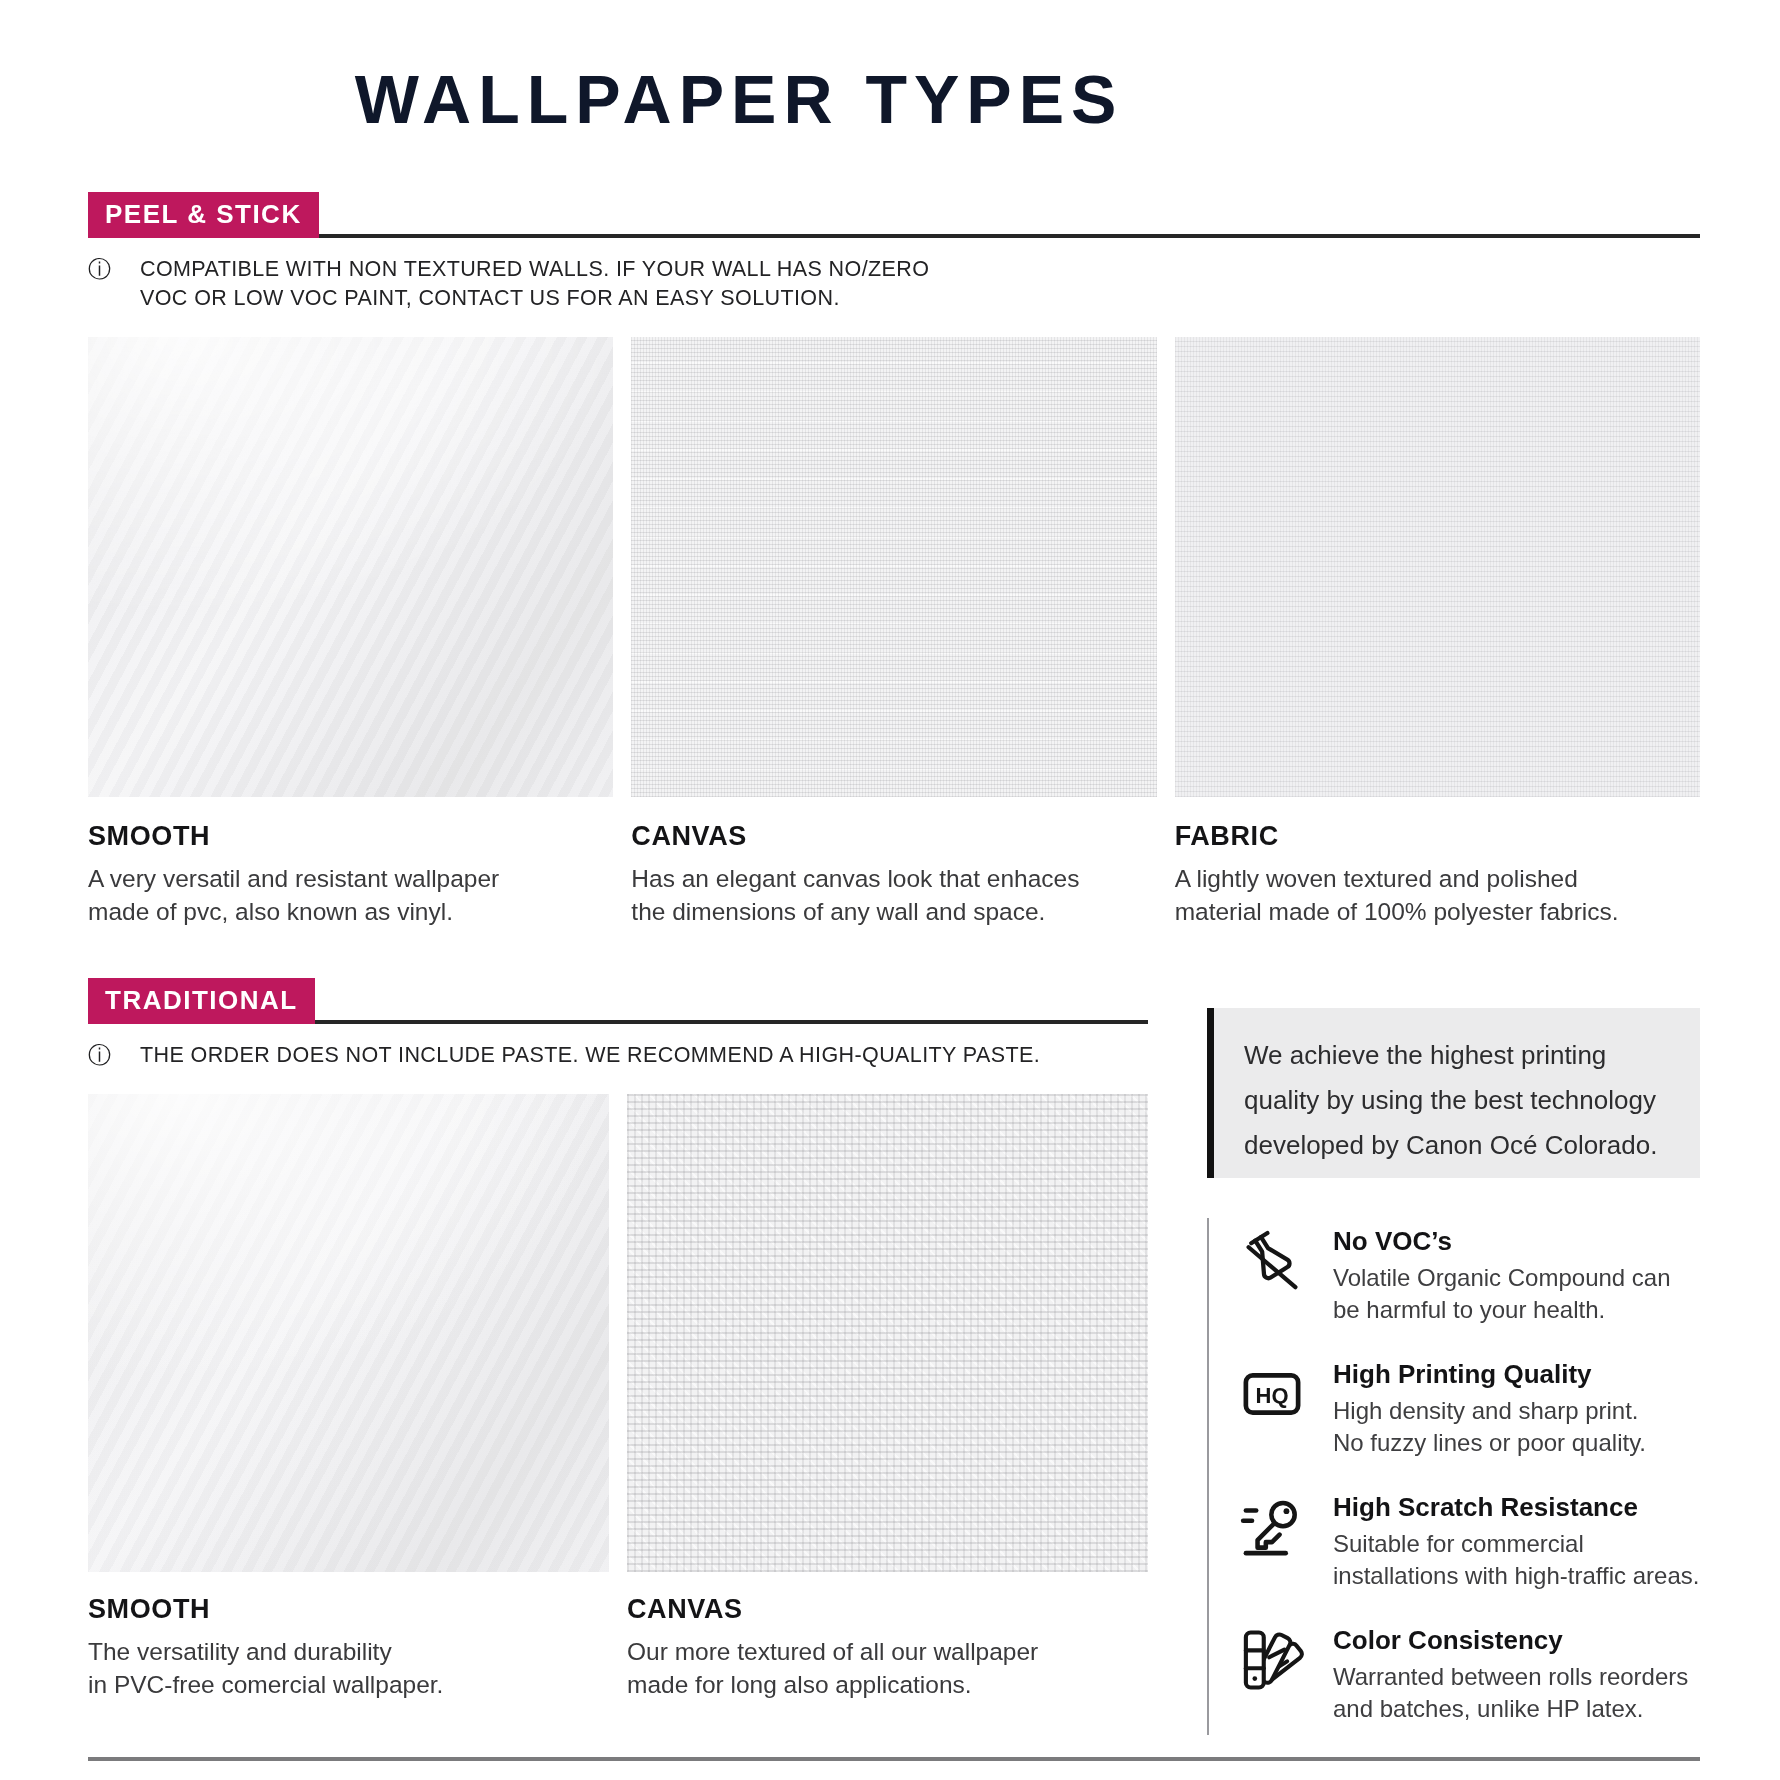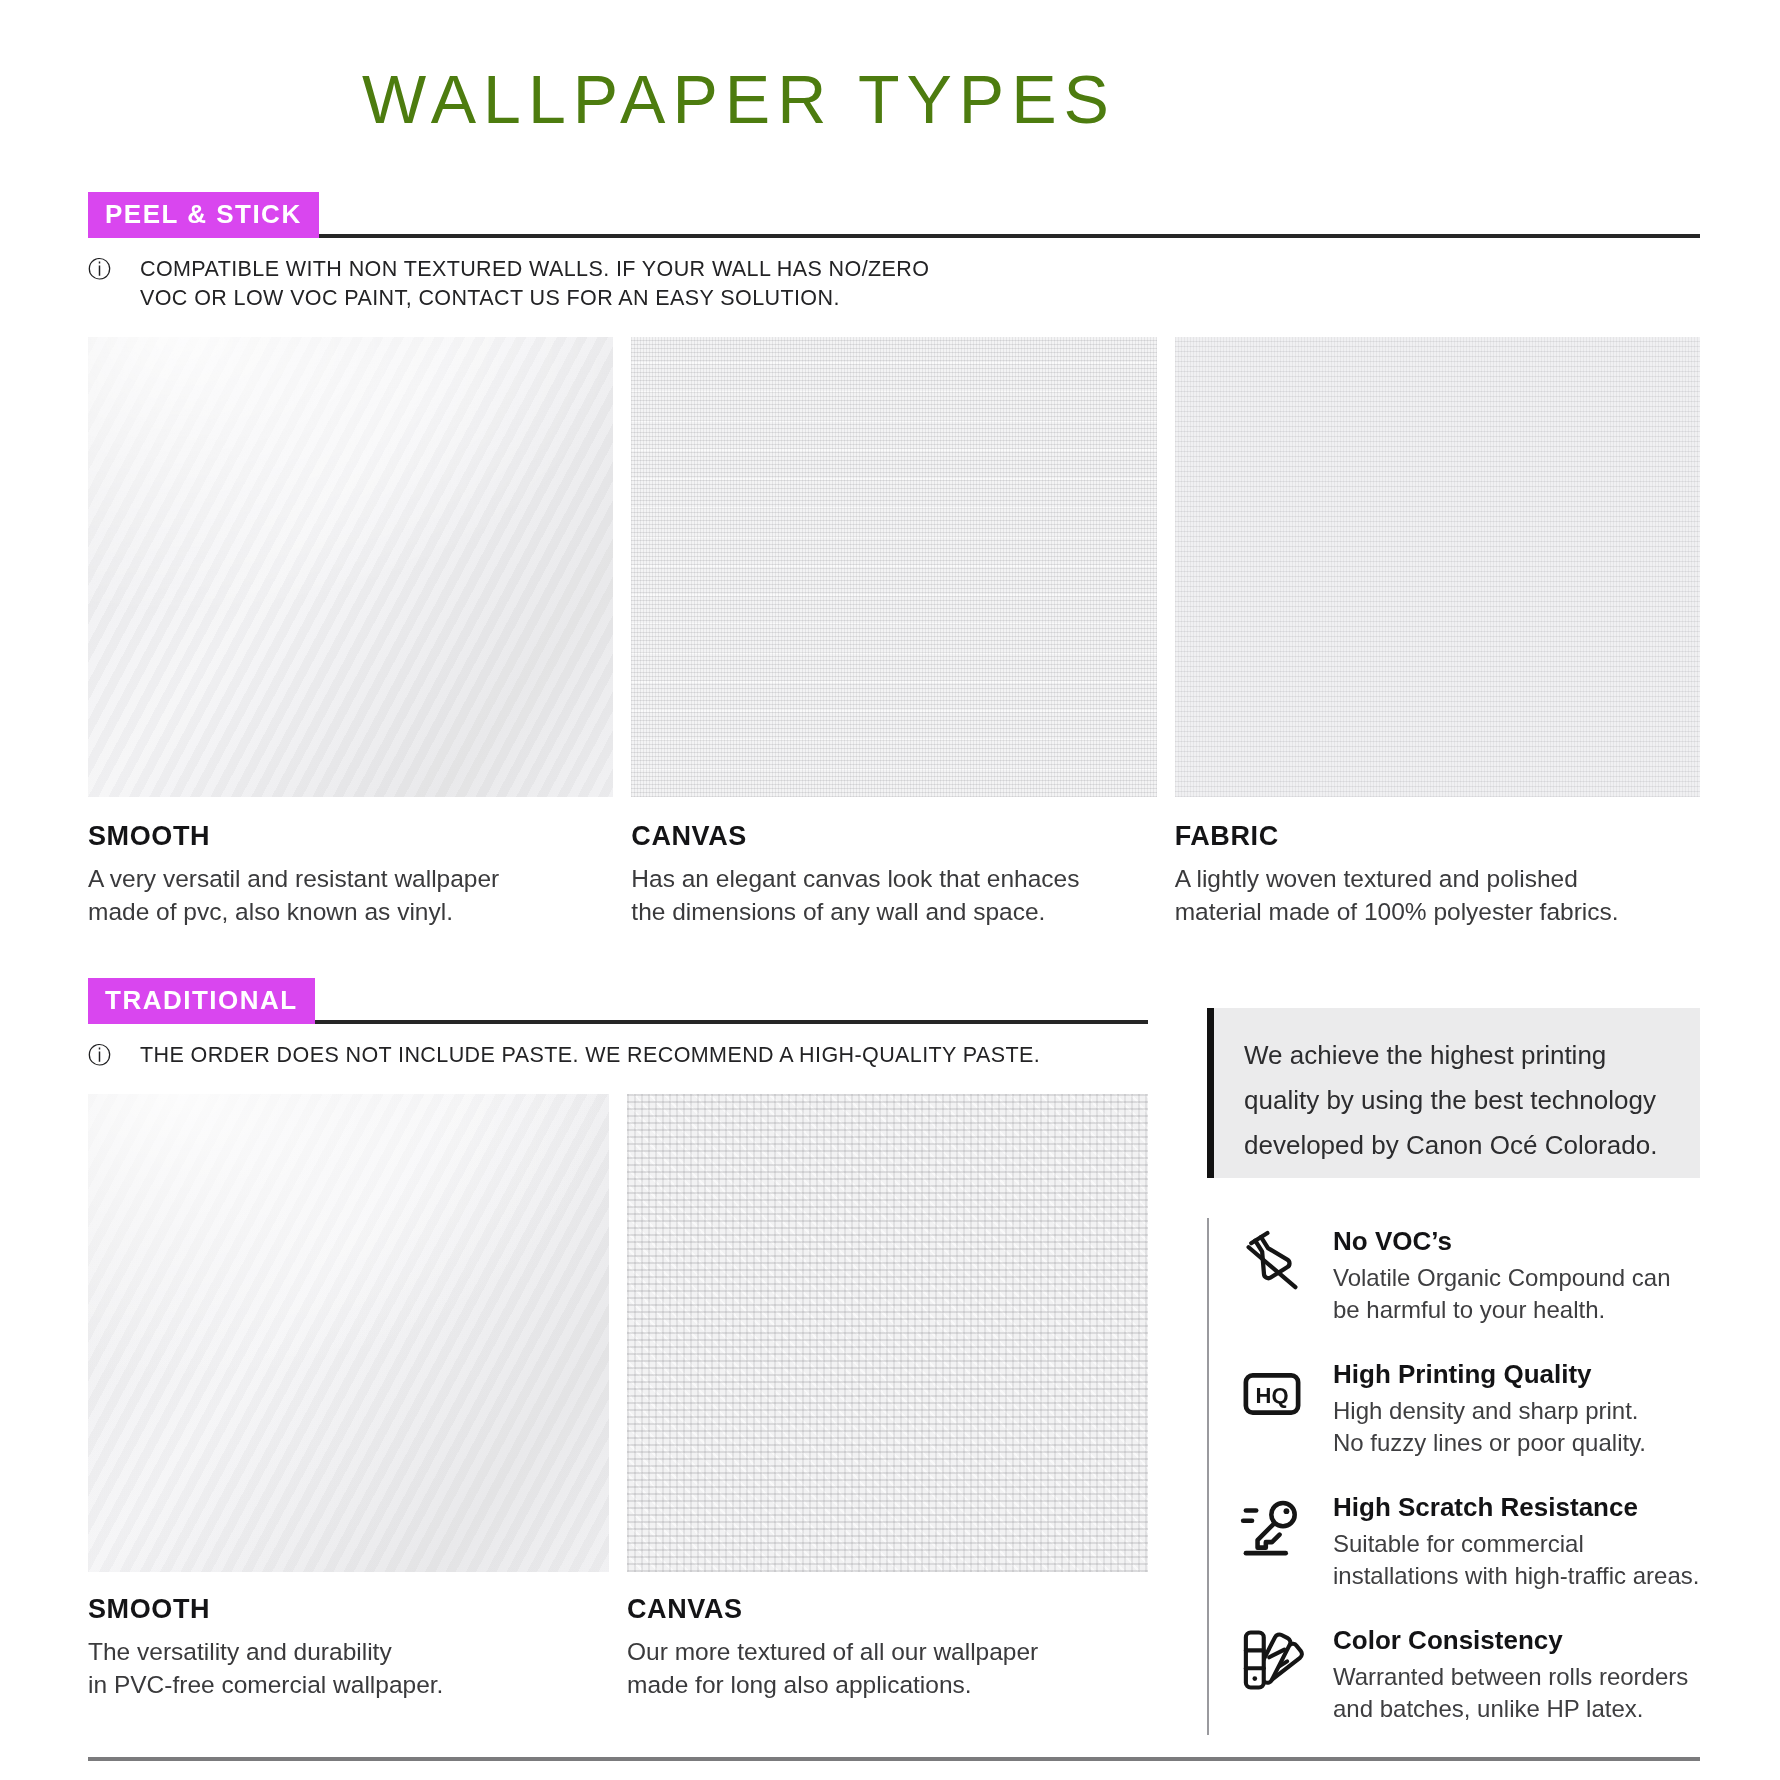--- a/index.html
+++ b/index.html
@@ -7,28 +7,28 @@
   body {
     width:1780px; height:1780px;
     font-family:"Liberation Sans","DejaVu Sans",sans-serif;
     color:#1d1d1f; overflow:hidden;
   }
   .page { width:1780px; height:1780px; padding:0 80px 0 88px; position:relative; }
 
   
   .title-wrap { width:1302px; padding-top:60px; text-align:center; }
   .title {
-    font-size:68px; font-weight:400; letter-spacing:7px;
-    color:#4d7c0f; white-space:nowrap;
+    font-size:68px; font-weight:700; letter-spacing:7px;
+    color:#0f172a; white-space:nowrap;
   }
 
   
   .section-header { display:flex; align-items:flex-end; margin-top:54px; }
   .section-tag {
-    background:#d946ef; color:#ffffff;
+    background:#be185d; color:#ffffff;
     font-size:26px; font-weight:700; letter-spacing:1.5px;
     padding:7px 17px 8px 17px; white-space:nowrap;
   }
   .section-line { flex:1; height:4px; background:#262626; }
 
   
   .note { display:flex; align-items:flex-start; margin-top:17px; }
   .note .info-glyph { font-size:23px; line-height:29px; margin-right:9px; color:#202022; }
   .note .note-text { font-size:21.5px; font-weight:500; letter-spacing:.4px; color:#232325;margin-left:20px; }
   .note .note-text span { display:block; line-height:29px; }

